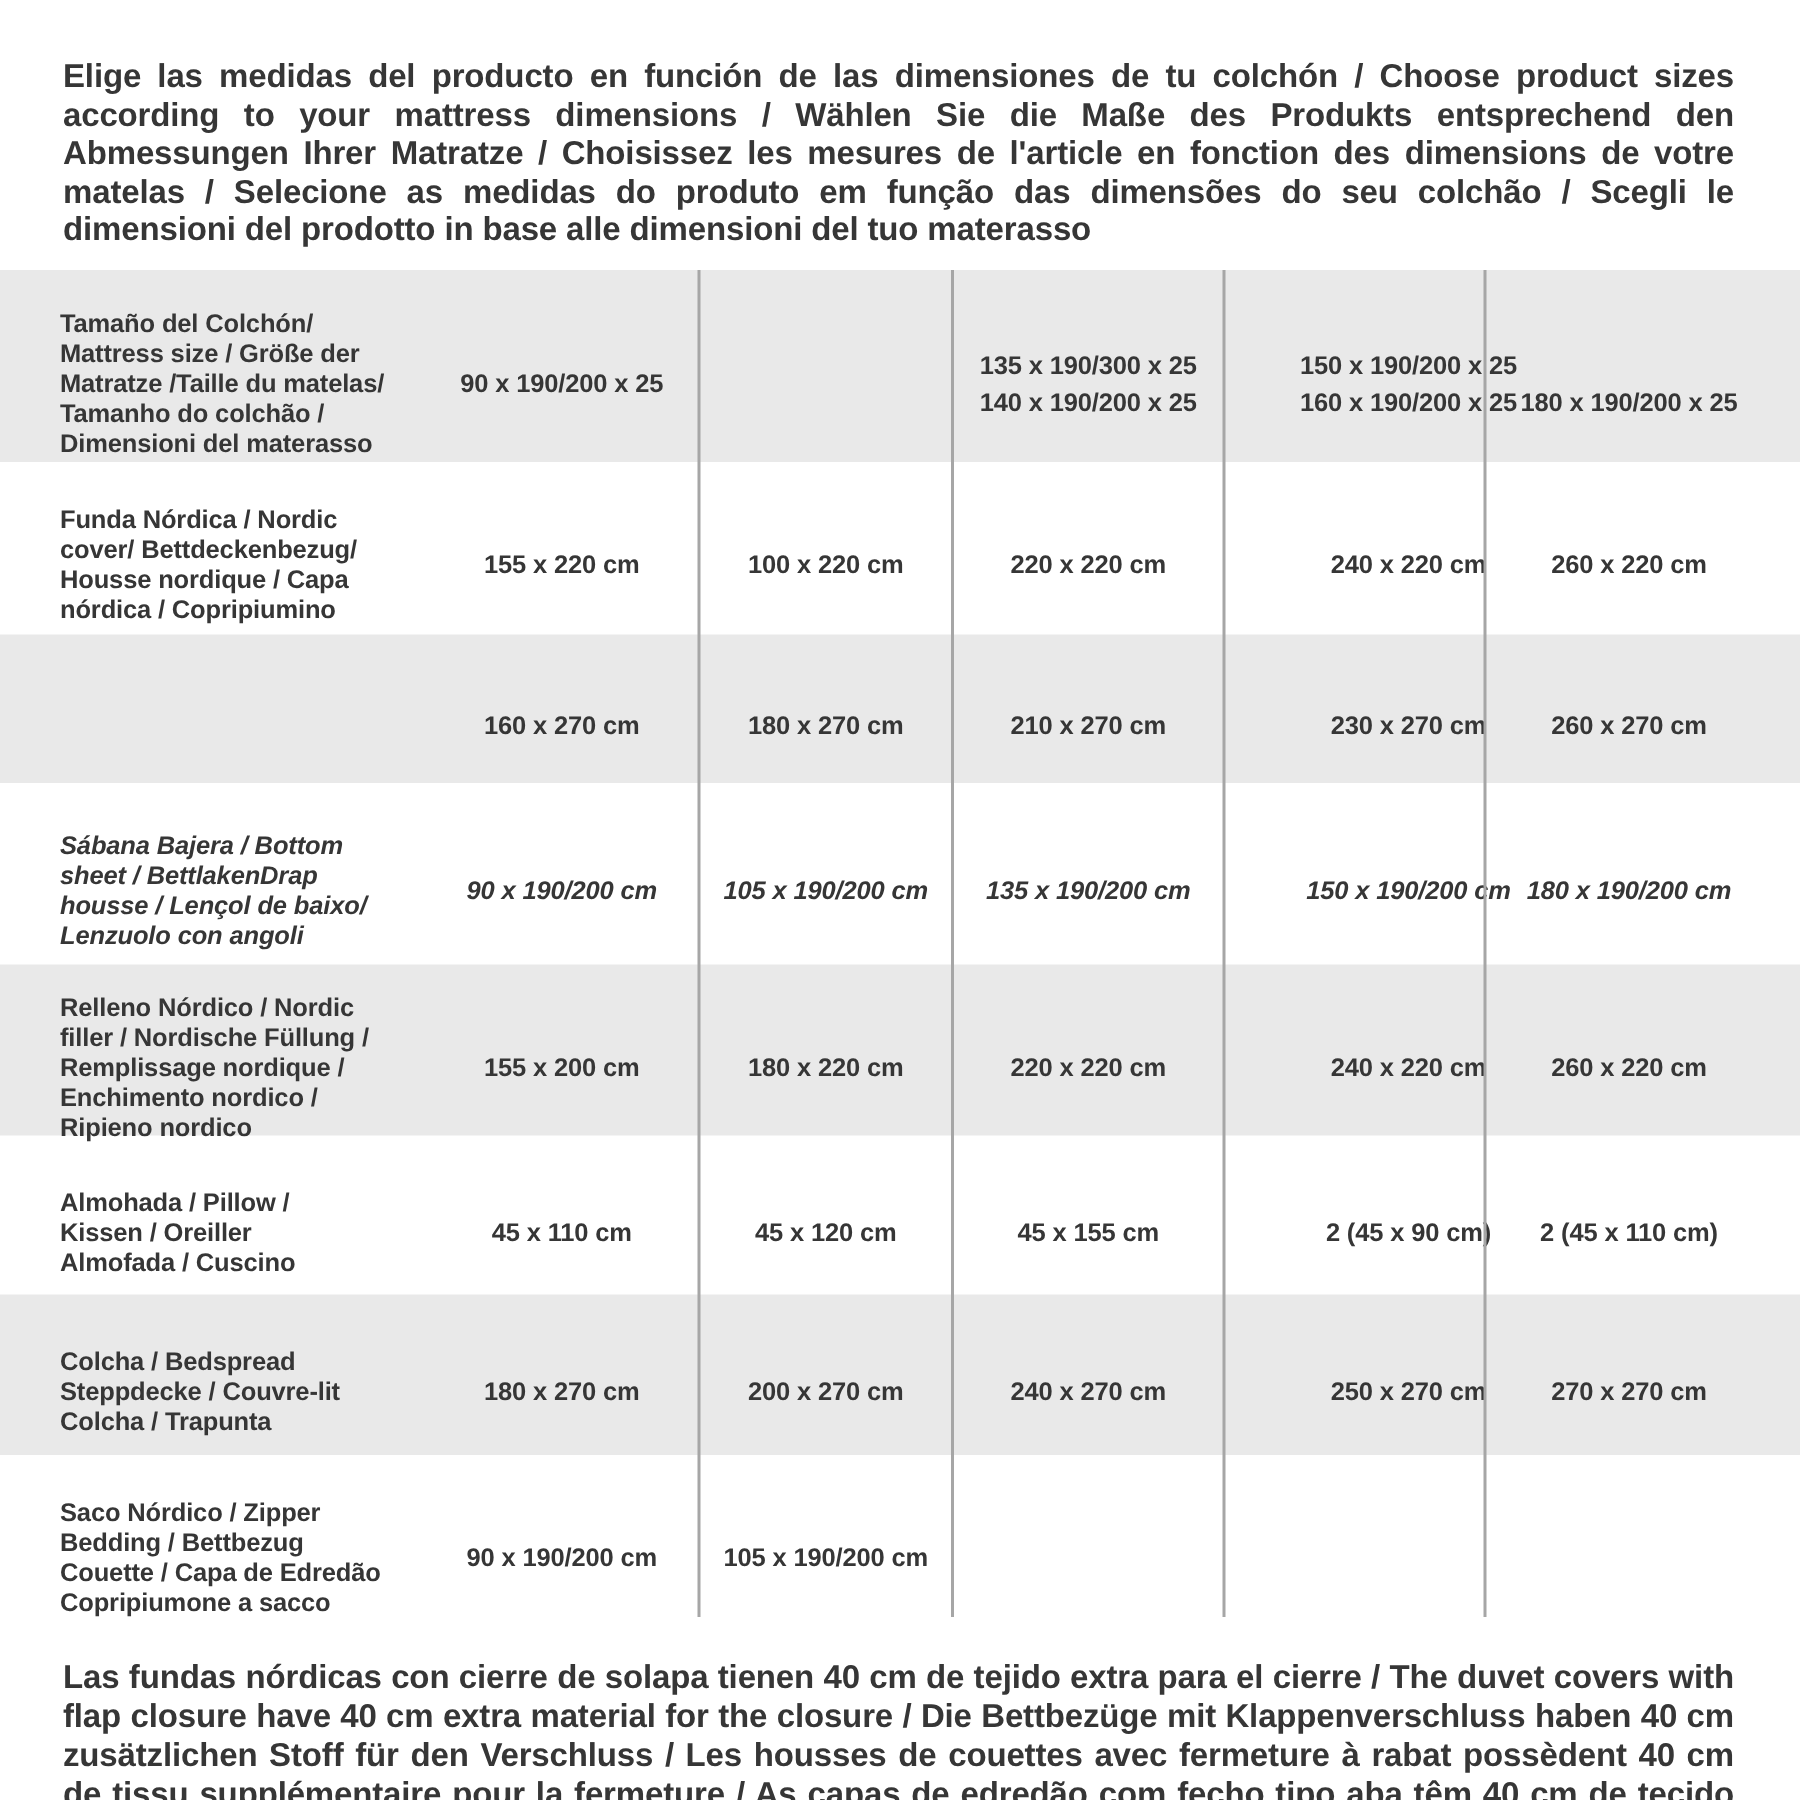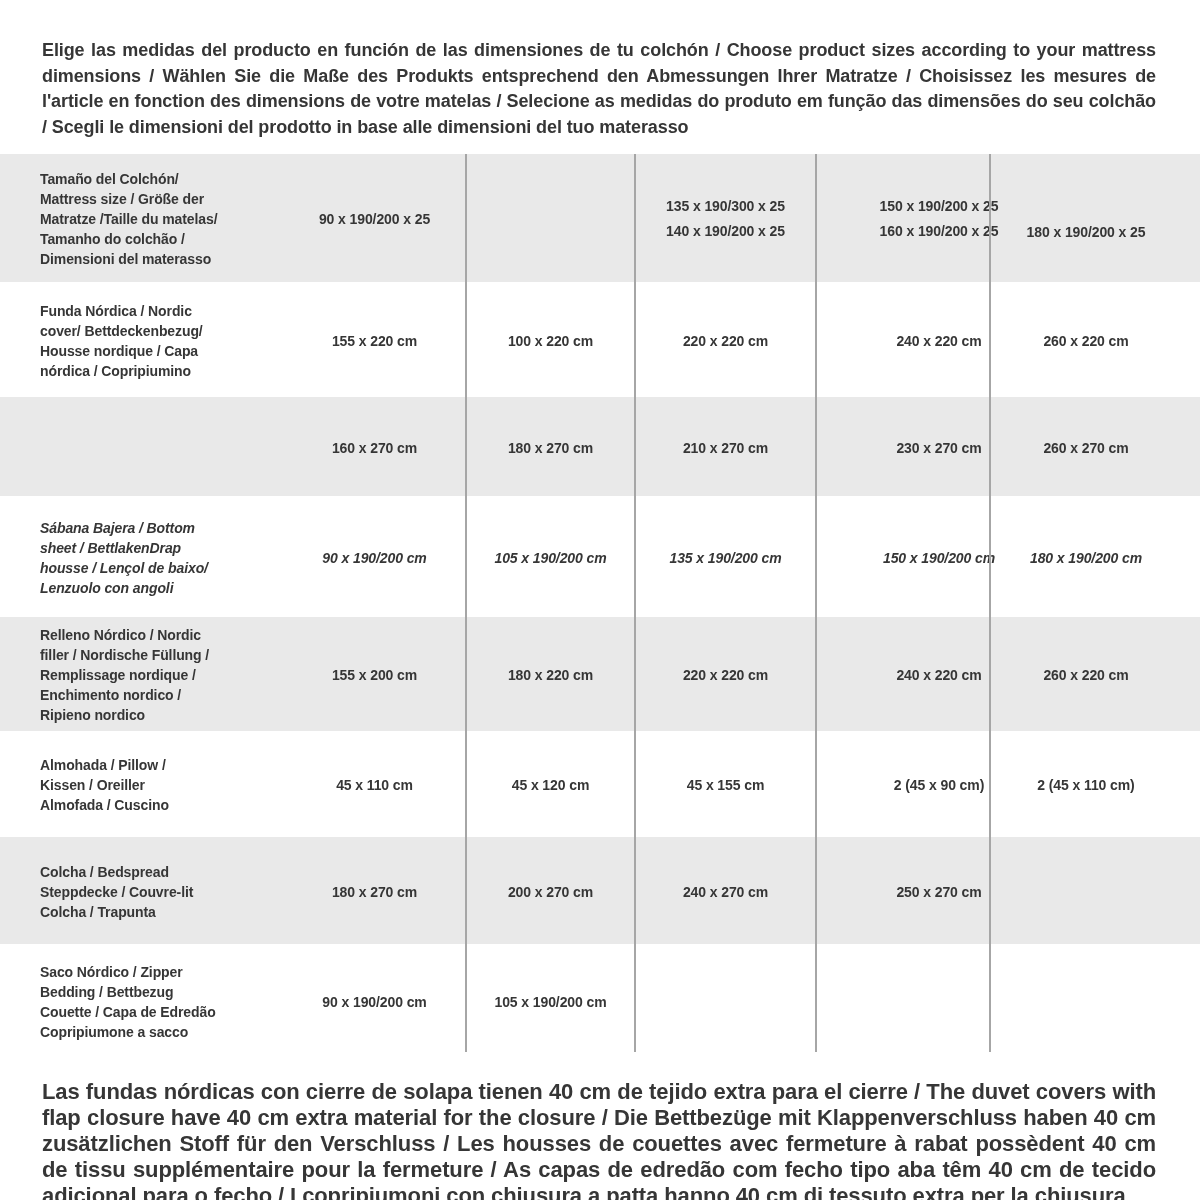--- a/index.html
+++ b/index.html
@@ -3,39 +3,39 @@
 <meta charset="utf-8">
 <style>
   html,body{margin:0;padding:0;}
   body{
     width:1200px;height:1200px;background:#ffffff;overflow:hidden;
     font-family:"Liberation Sans",sans-serif;font-weight:700;color:#363636;
     -webkit-font-smoothing:antialiased;
   }
   .intro{
     margin:38px 44px 0 42px;
-    font-size:18px;line-height:25.5px;letter-spacing:-0.1px;
+    font-size:22px;line-height:25.5px;letter-spacing:-0.1px;
     text-align:justify;
   }
   .size-table{position:relative;width:1200px;margin-top:14px;}
   .row{position:relative;margin-bottom:6px;}
   .header-row{height:128px;background:#e9e9e9;}
   #rows .row:nth-child(1){height:103px;}
   #rows .row:nth-child(2){height:99px;}
   #rows .row:nth-child(3){height:109px;font-style:italic;}
   #rows .row:nth-child(4){height:114px;}
   #rows .row:nth-child(5){height:94px;}
   #rows .row:nth-child(6){height:107px;}
   #rows .row:nth-child(7){height:102px;}
   #rows .row:nth-child(even){background:#e9e9e9;}
   #rows .row:last-child{margin-bottom:0;}
   .cell{
-    position:absolute;top:1px;height:100%;
+    position:absolute;top:12px;height:100%;
     display:flex;align-items:center;
-    font-size:14px;line-height:20px;letter-spacing:-0.1px;
+    font-size:17px;line-height:20px;letter-spacing:-0.1px;
   }
   .label{left:40px;width:272px;justify-content:flex-start;text-align:left;white-space:pre-line;}
   .v{justify-content:center;text-align:center;}
   .v1{left:283px;width:183px;}
   .v2{left:466px;width:169px;}
   .v3{left:635px;width:181px;}
   .v4{left:816px;width:174px;padding-left:36px;}
   .v5{left:990px;width:192px;}
   .header-row .v3,.header-row .v4{flex-direction:column;line-height:25px;}
   .shift-down{transform:translateY(13px);}
@@ -137,20 +137,21 @@
     </div>
 
     <div class="row body-row">
       <div class="cell label">Colcha / Bedspread
 Steppdecke / Couvre-lit
 Colcha / Trapunta</div>
       <div class="cell v v1">180 x 270 cm</div>
       <div class="cell v v2">200 x 270 cm</div>
       <div class="cell v v3">240 x 270 cm</div>
       <div class="cell v v4">250 x 270 cm</div>
+      <div class="cell v v5">270 x 270 cm</div>
     </div>
 
     <div class="row body-row">
       <div class="cell label">Saco Nórdico / Zipper
 Bedding / Bettbezug
 Couette  / Capa de Edredão
 Copripiumone a sacco</div>
       <div class="cell v v1">90 x 190/200 cm</div>
       <div class="cell v v2">105 x 190/200 cm</div>
       <div class="cell v v3"></div>

